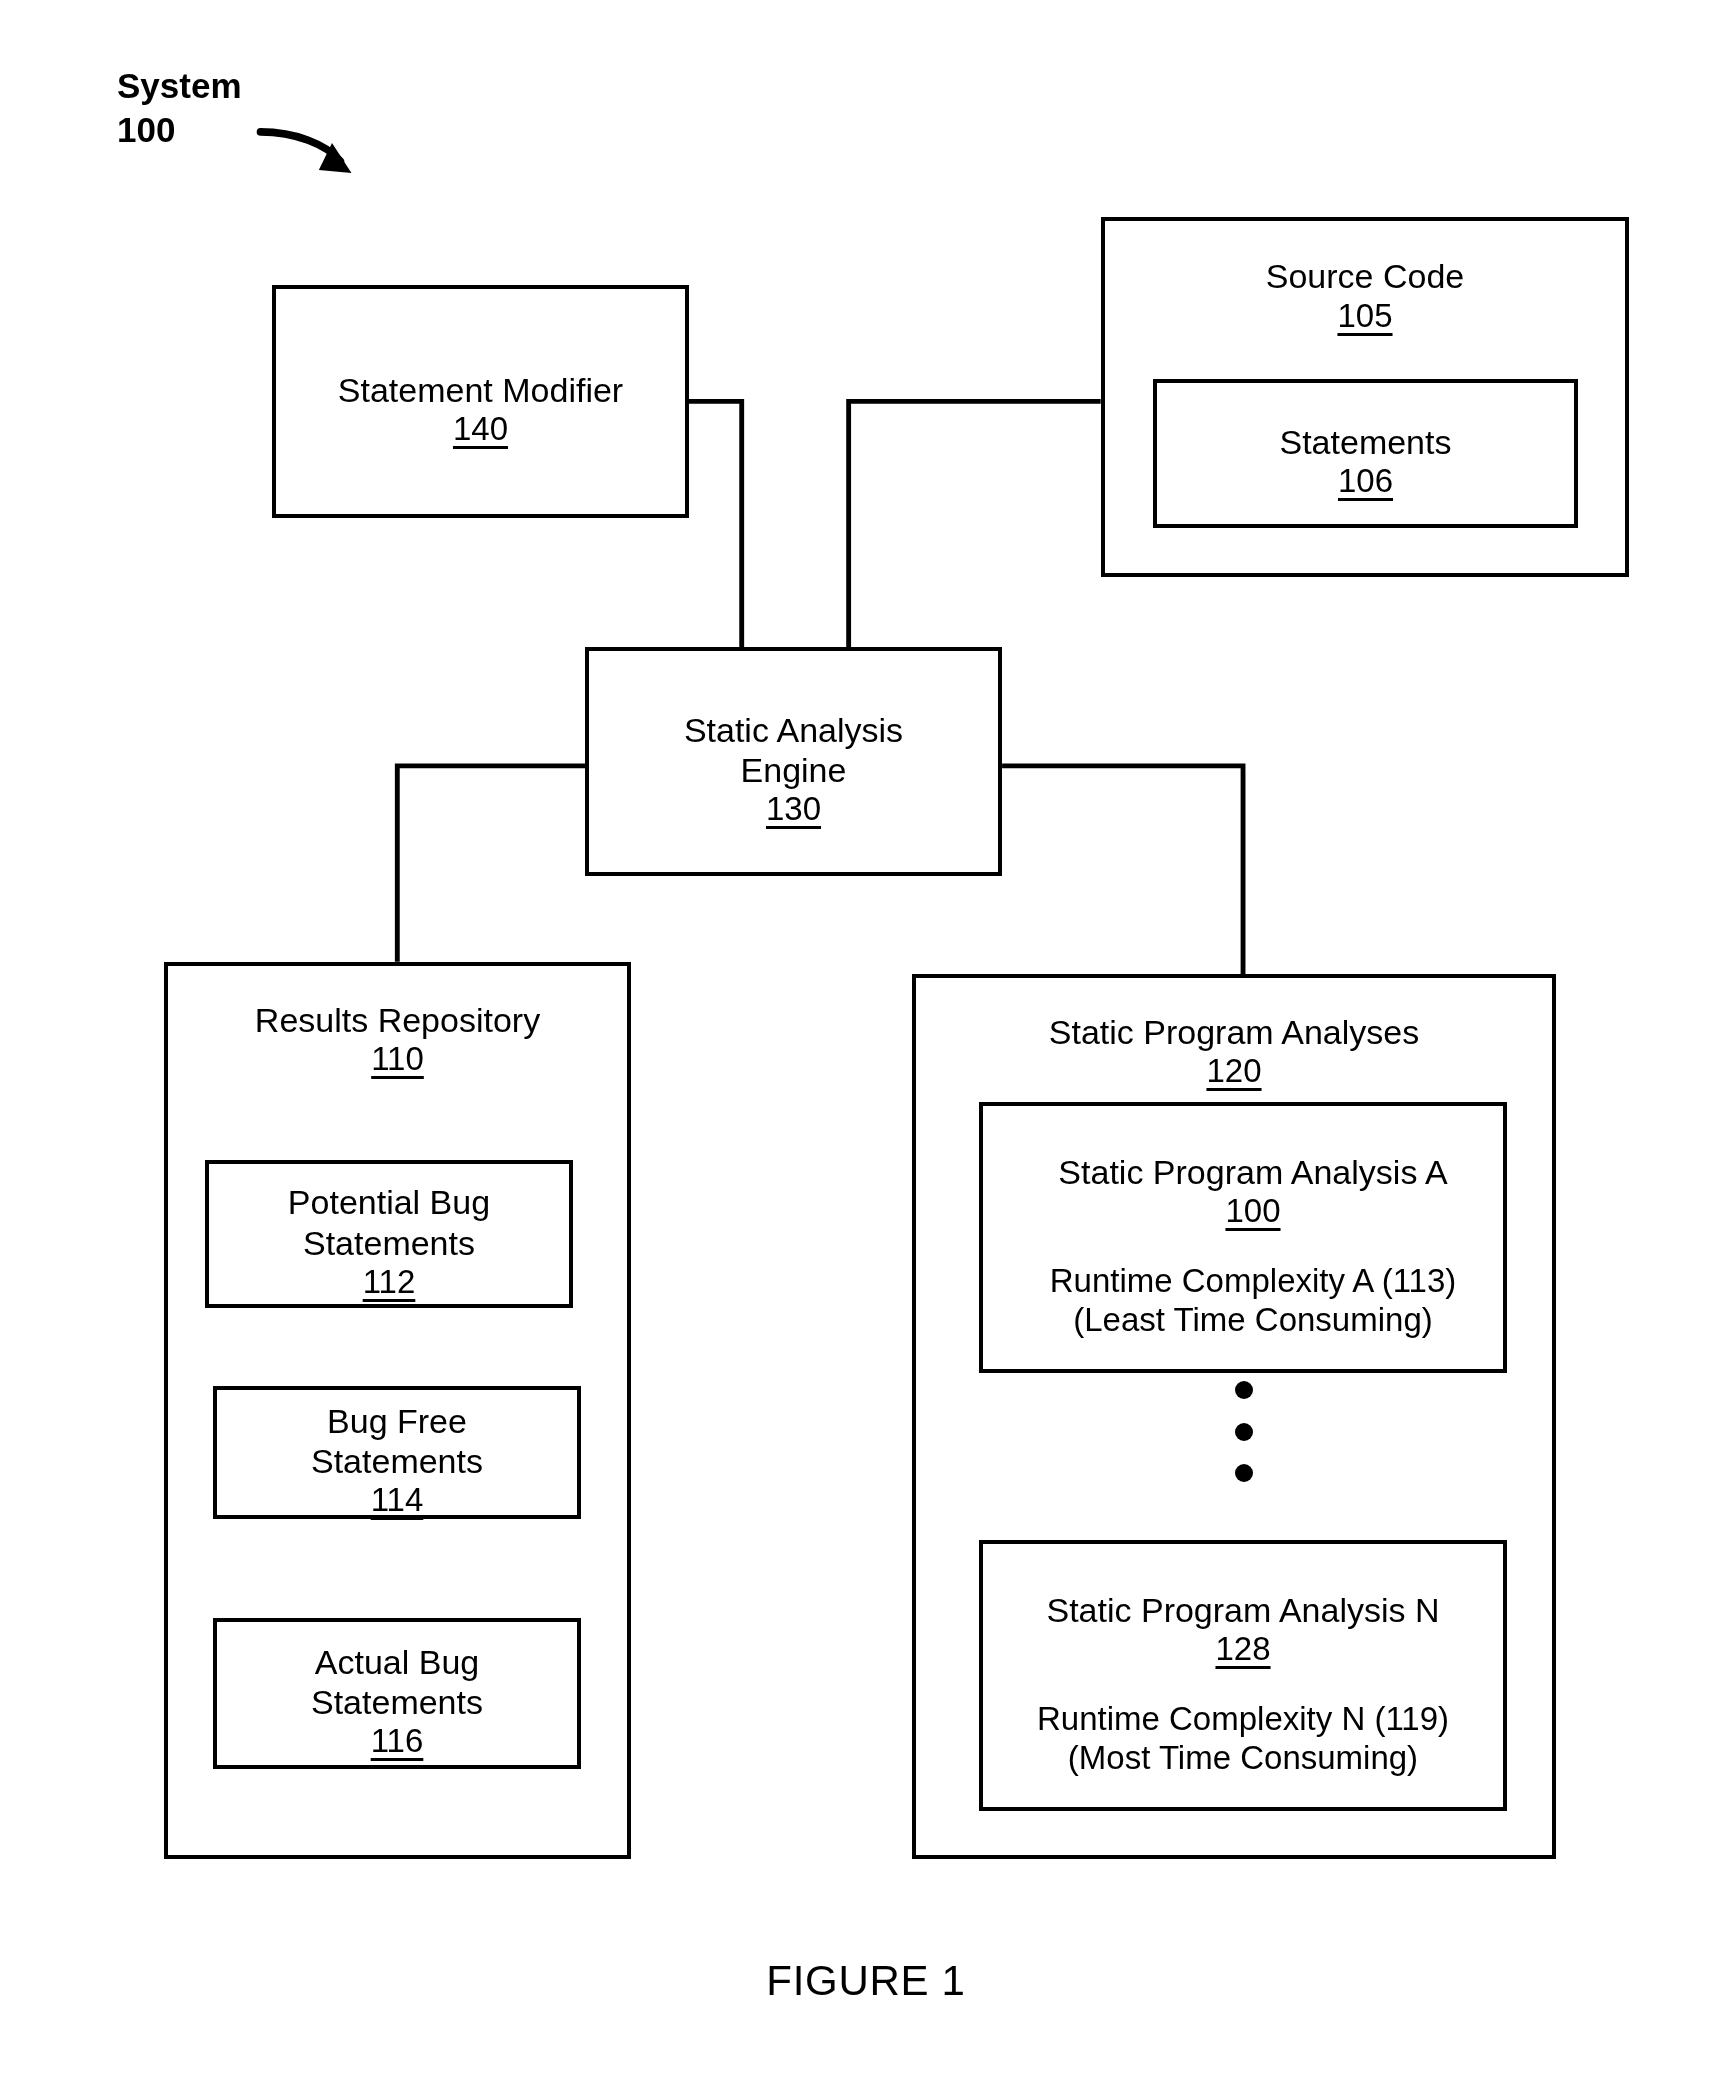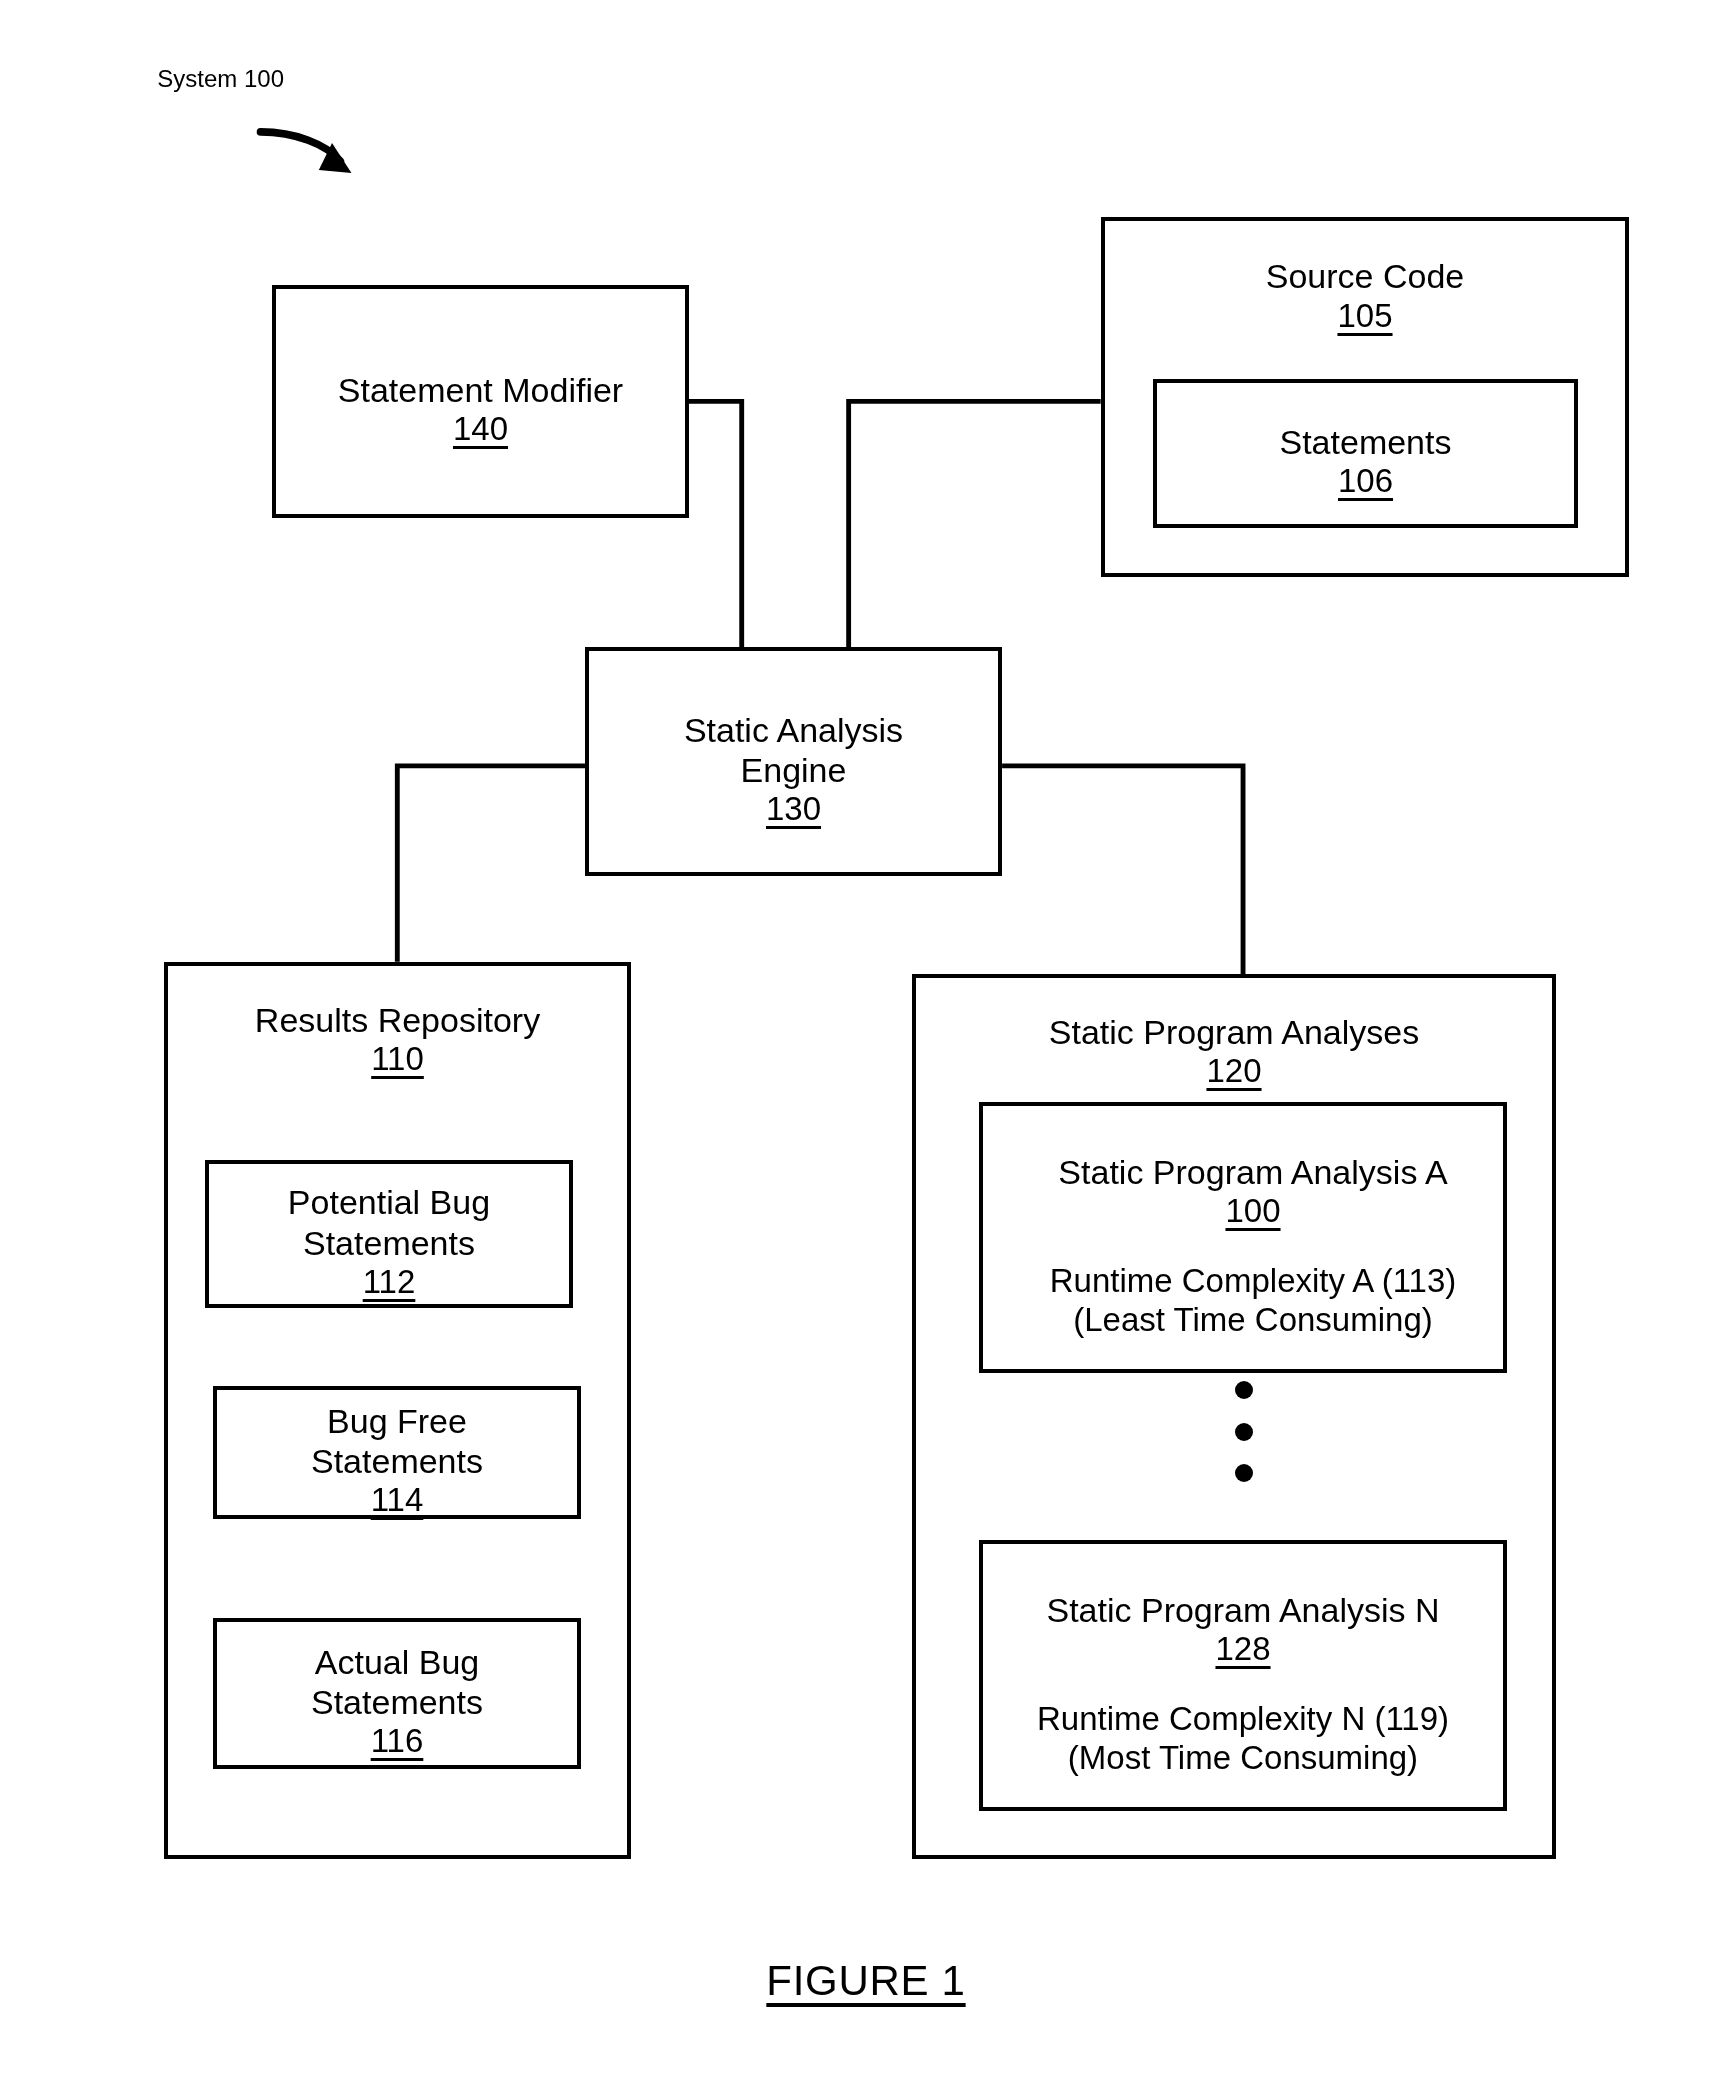--- a/index.html
+++ b/index.html
@@ -56,36 +56,36 @@
     font-size: 33px;
     white-space: pre-line;
   }
   .gap-md { height: 31px; }
 
   #sys-label {
     position: absolute;
     left: 117px;
     top: 64px;
     width: 167px;
-    font-size: 24px;
-    text-align: right;
+    font-size: 35px;
+    text-align: left;
     line-height: 1.25;
+    font-weight: bold;
   }
 
   #fig-caption {
     position: absolute;
     left: 0;
     top: 1957px;
     width: 1732px;
     text-align: center;
     font-size: 42px;
     letter-spacing: 0.7px;
   }
   #fig-caption span {
-    text-decoration: underline;
     text-underline-offset: 8.3px;
     text-decoration-thickness: 3.5px;
   }
 
   .dots {
     position: absolute;
     left: 1228px;
     top: 1381px;
     width: 32px;
     display: flex;

